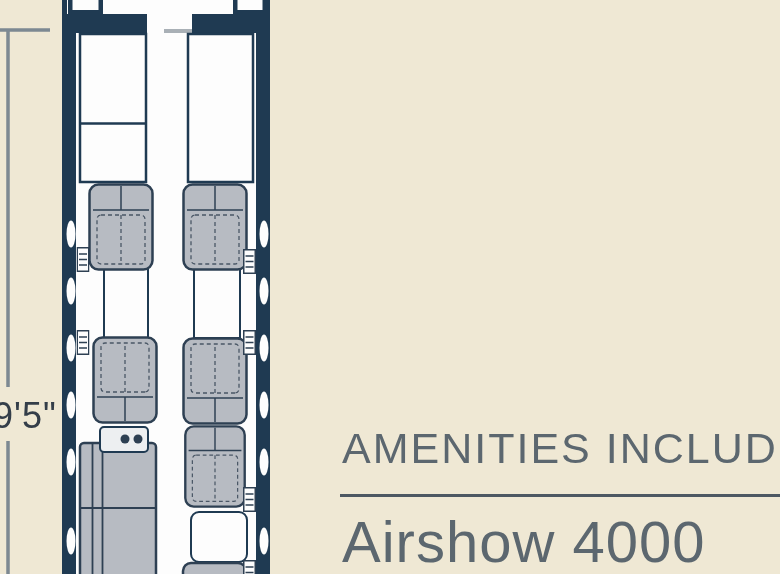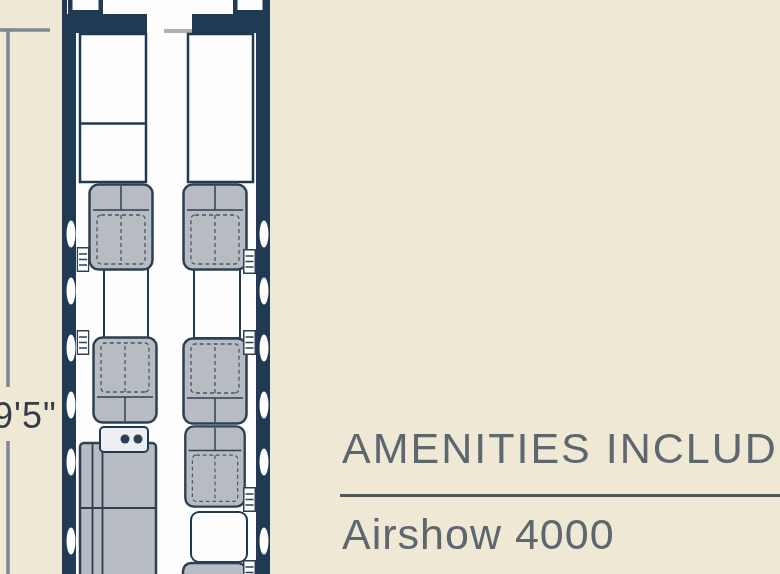--- a/index.html
+++ b/index.html
@@ -31,21 +31,21 @@
   }
   .amen-rule {
     position: absolute;
     left: 340px; top: 494px;
     width: 440px; height: 3px;
     background: #4D5862;
   }
   .amen-item {
     position: absolute;
     left: 342px; top: 513px;
-    font-size: 43px;
+    font-size: 58px;
     letter-spacing: 1px;
     color: #5C676F;
     white-space: nowrap;
     line-height: 1;
   }
 </style>
 </head>
 <body>
 
 <div class="stage">

